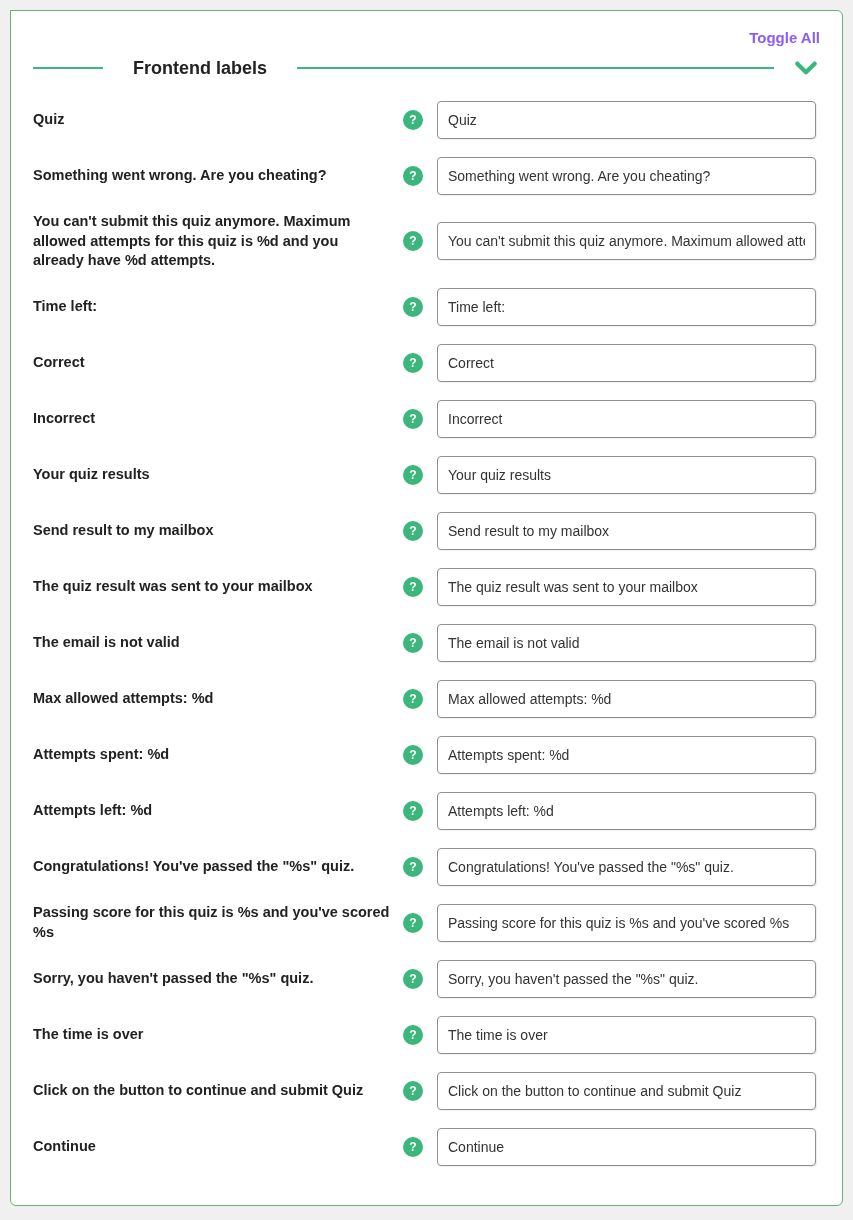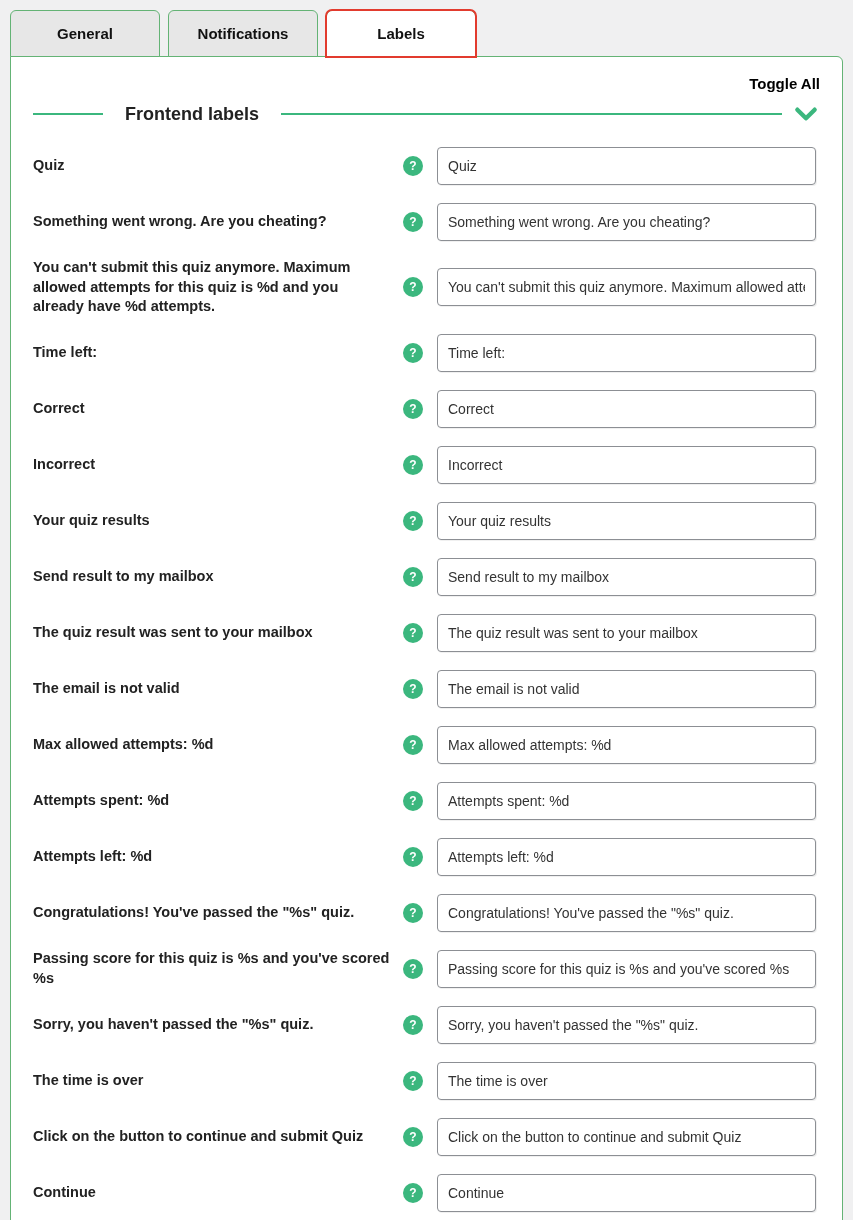--- a/index.html
+++ b/index.html
@@ -43,30 +43,30 @@
   .card {
     border: 1px solid #64b375;
     border-radius: 0 6px 6px 6px;
     background: #fff;
     padding: 14px 22px 22px 22px;
     position: relative;
     z-index: 1;
   }
   .toggle-all {
     text-align: right;
-    color: #000000;
+    color: #8b5cf6;
     font-weight: 700;
     font-size: 15px;
     padding: 4px 0 4px 0;
     cursor: pointer;
   }
   .section-head {
     display: flex;
     align-items: center;
-    gap: 0;
+    gap: 8px;
     margin: 4px 0 18px 0;
   }
   .section-head .line-left {
     width: 70px; height: 2px; background: #3bb77e;
   }
   .section-head .title {
     font-weight: 800;
     font-size: 18px;
     color: #222;
     padding: 0 22px;
@@ -126,25 +126,20 @@
     color: #333;
     background: #fff;
     box-shadow: 1px 1px 0 rgba(0,0,0,.06);
   }
 </style>
 </head>
 <body>
 
 <div class="wrap">
 
-  <div class="tabs">
-    <div class="tab">General</div>
-    <div class="tab">Notifications</div>
-    <div class="tab active">Labels</div>
-  </div>
 
   <div class="card">
 
     <div class="toggle-all">Toggle All</div>
 
     <div class="section-head">
       <div class="line-left"></div>
       <div class="title">Frontend labels</div>
       <div class="line-right"></div>
       <div class="chevron">

